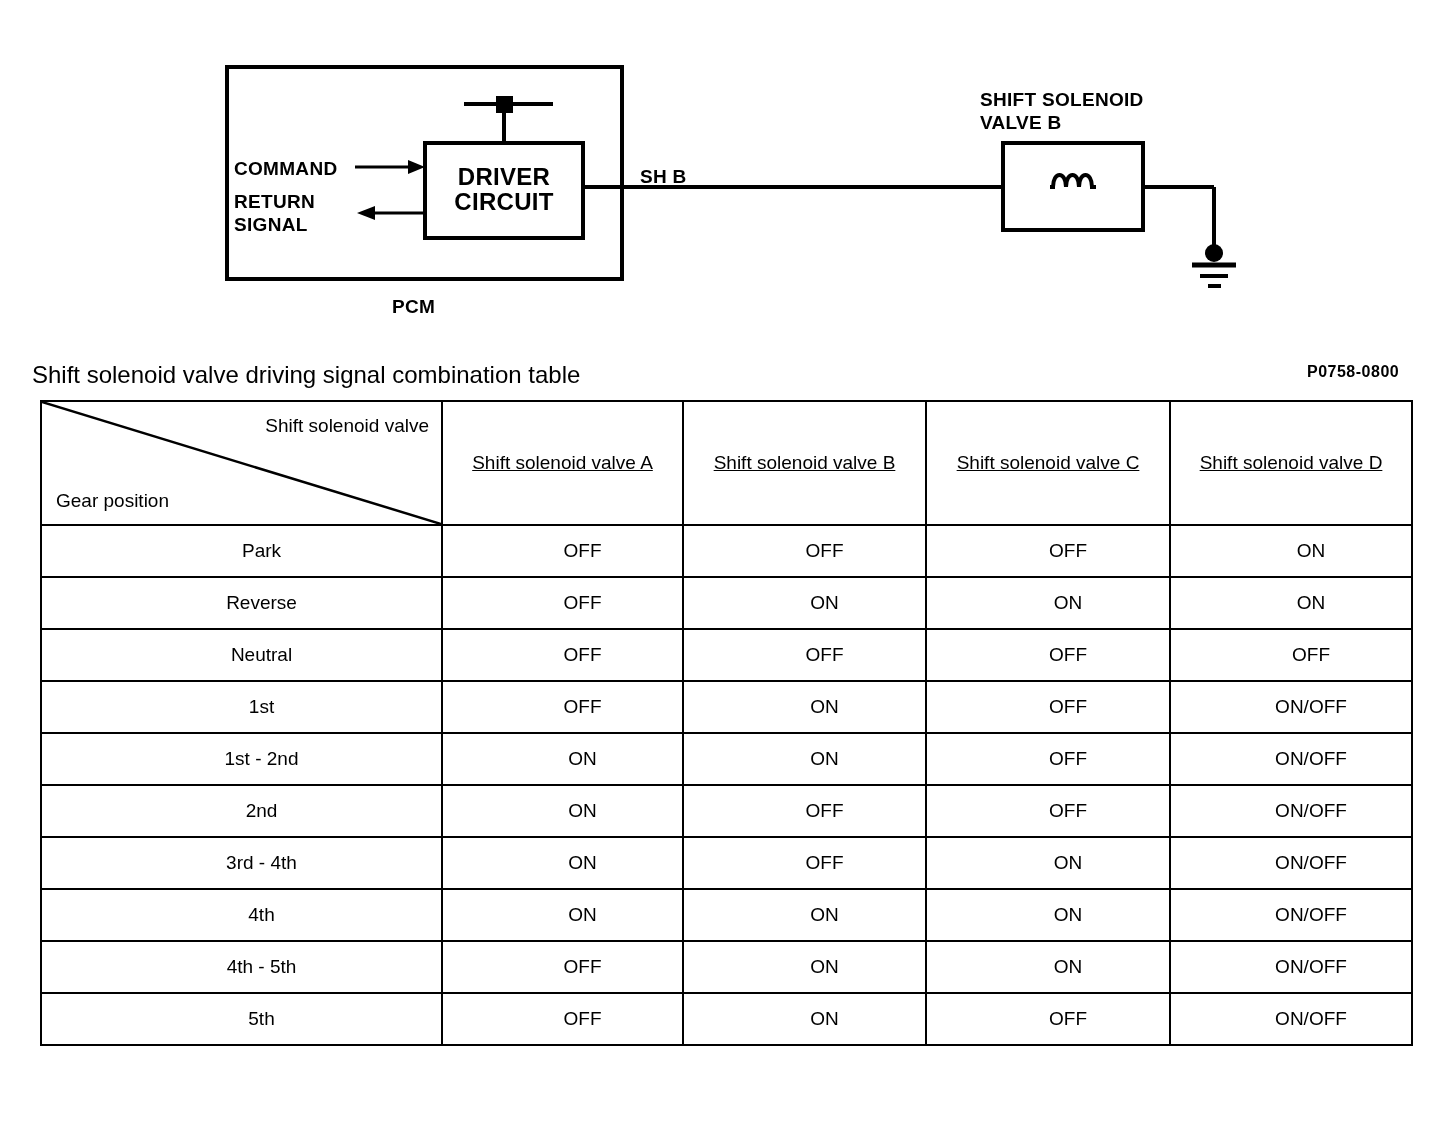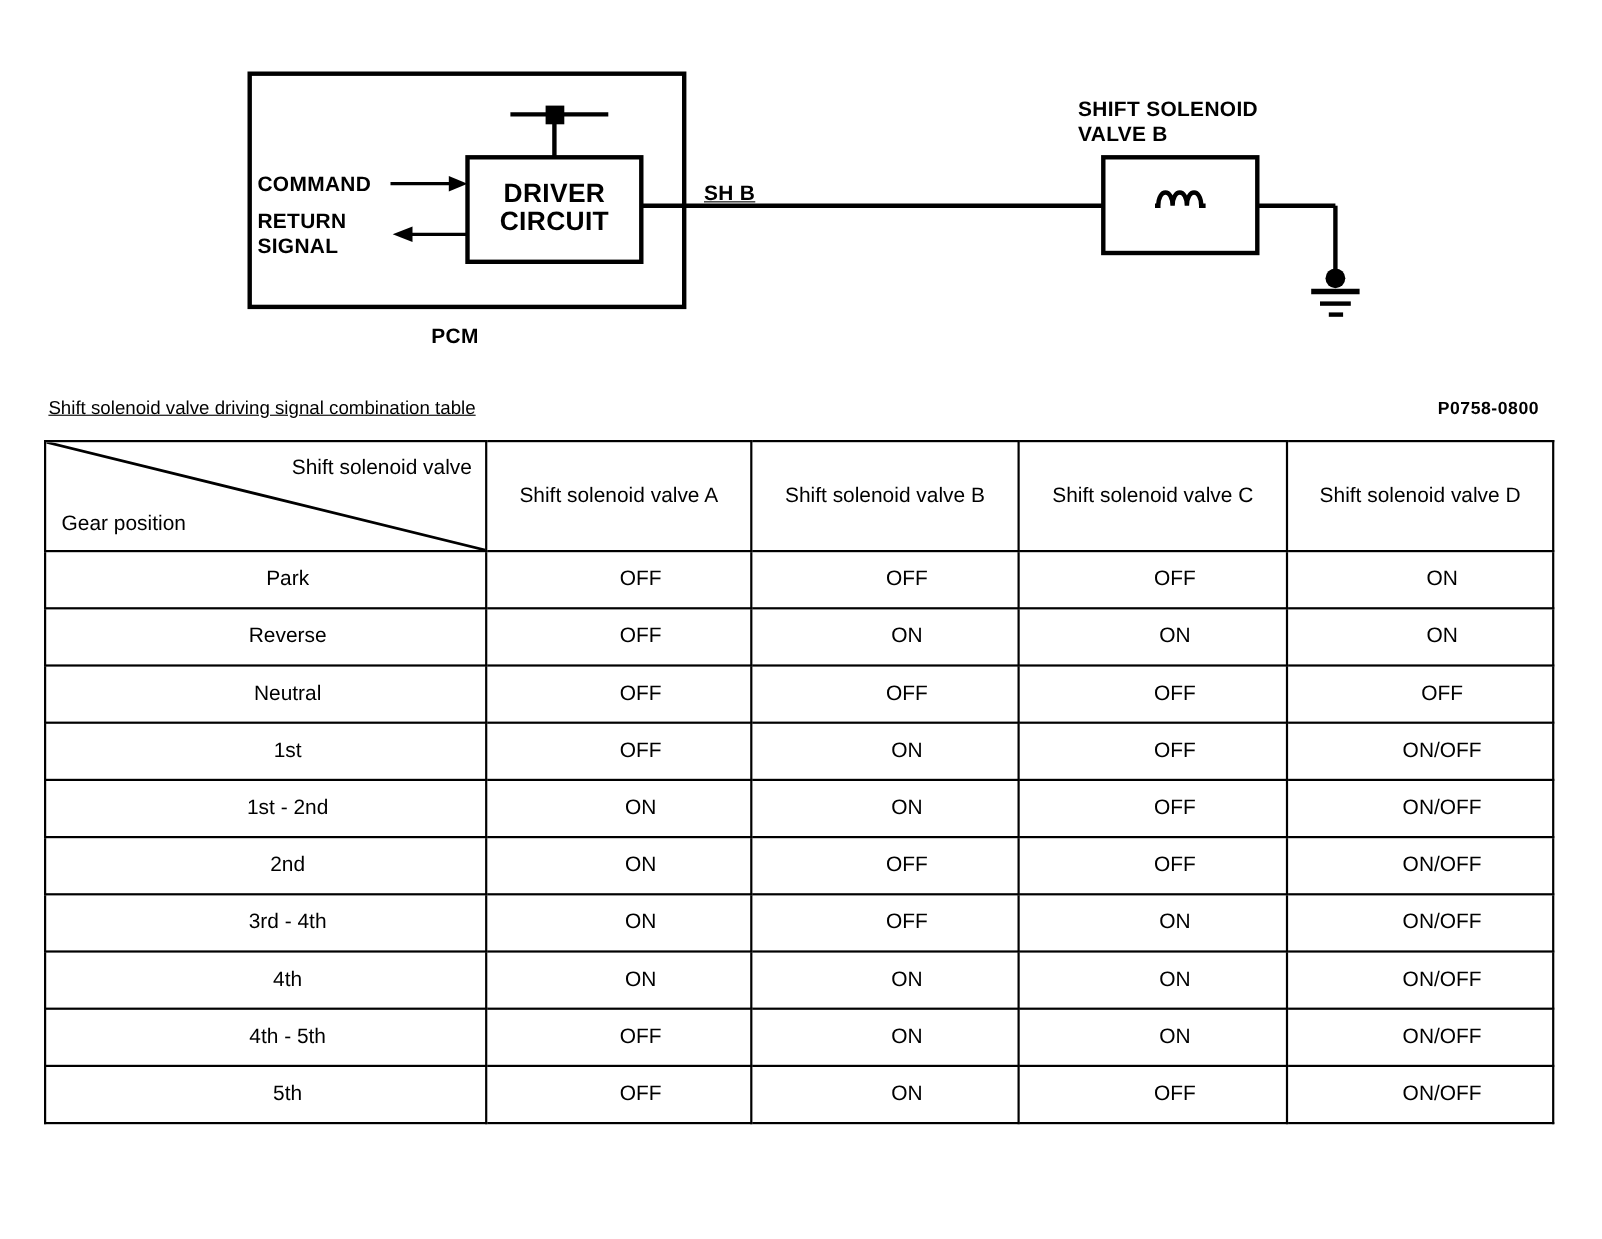--- a/index.html
+++ b/index.html
@@ -30,62 +30,62 @@
     font-size: 19px;
     line-height: 23px;
     letter-spacing: 0.3px;
     white-space: pre-line;
   }
 
   #label-command   { left: 234px; top: 157px; }
   #label-return    { left: 234px; top: 190px; }
   #label-driver    { left: 425px; top: 164px; width: 158px; text-align: center;
                      font-size: 24px; line-height: 25px; }
-  #label-shb       { left: 640px; top: 165px; text-decoration: underline; }
+  #label-shb       { left: 640px; top: 165px; }
   #label-pcm       { left: 392px; top: 295px; text-align: center; }
   #label-solenoid  { left: 980px; top: 88px; }
   #label-refcode   { left: 1307px; top: 340px; font-size: 16px; font-weight: bold;
                      letter-spacing: 0.5px; margin-top: 20px; }
 
   
   #combination-table-wrap {
     position: absolute;
     left: 40px;
     top: 400px;
     width: 1371px;
   }
   #table-caption {
     position: absolute;
-    left: 44px;
+    left: 32px;
     top: 361px;
-    font-size: 17px;
+    font-size: 24px;
     white-space: nowrap;
-    text-decoration: underline;
   }
   table.combo {
     border-collapse: collapse;
     width: 1371px;
     table-layout: fixed;
   }
   table.combo td, table.combo th {
     border: 2px solid #000000;
     font-weight: normal;
     font-size: 19px;
     text-align: center;
     vertical-align: middle;
     padding: 0;
   }
   table.combo th.corner {
     height: 98px;
     position: relative;
-    padding: 0;
+    padding: 12px;
   }
   table.combo th.valve-head {
     height: 98px;
     line-height: 24px;
+    text-decoration: underline;
   }
   table.combo td.gear, table.combo td.state {
     height: 50px;
     padding-left: 40px;
   }
   col.c-gear  { width: 401px; }
   col.c-a     { width: 241px; }
   col.c-b     { width: 243px; }
   col.c-c     { width: 244px; }
   col.c-d     { width: 242px; }

